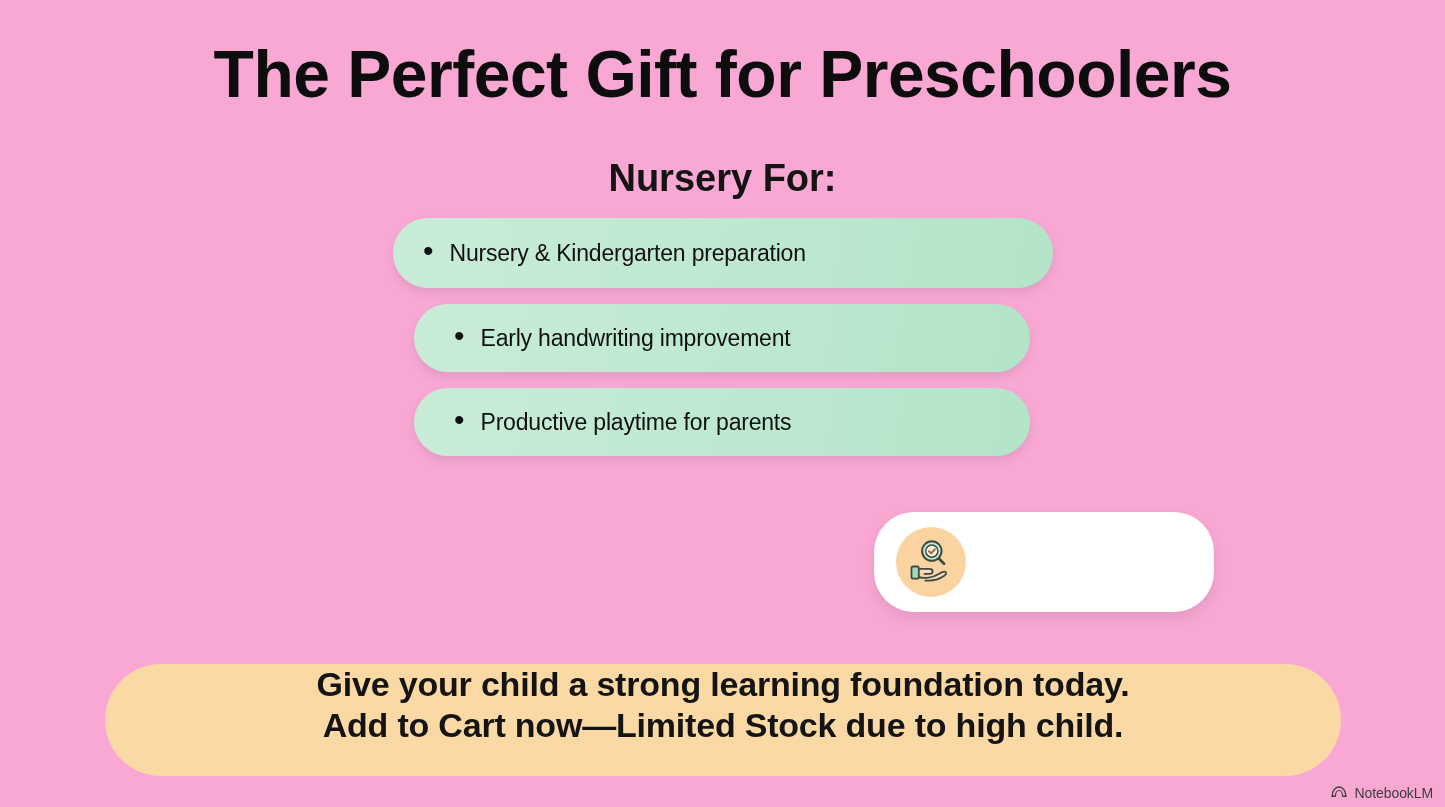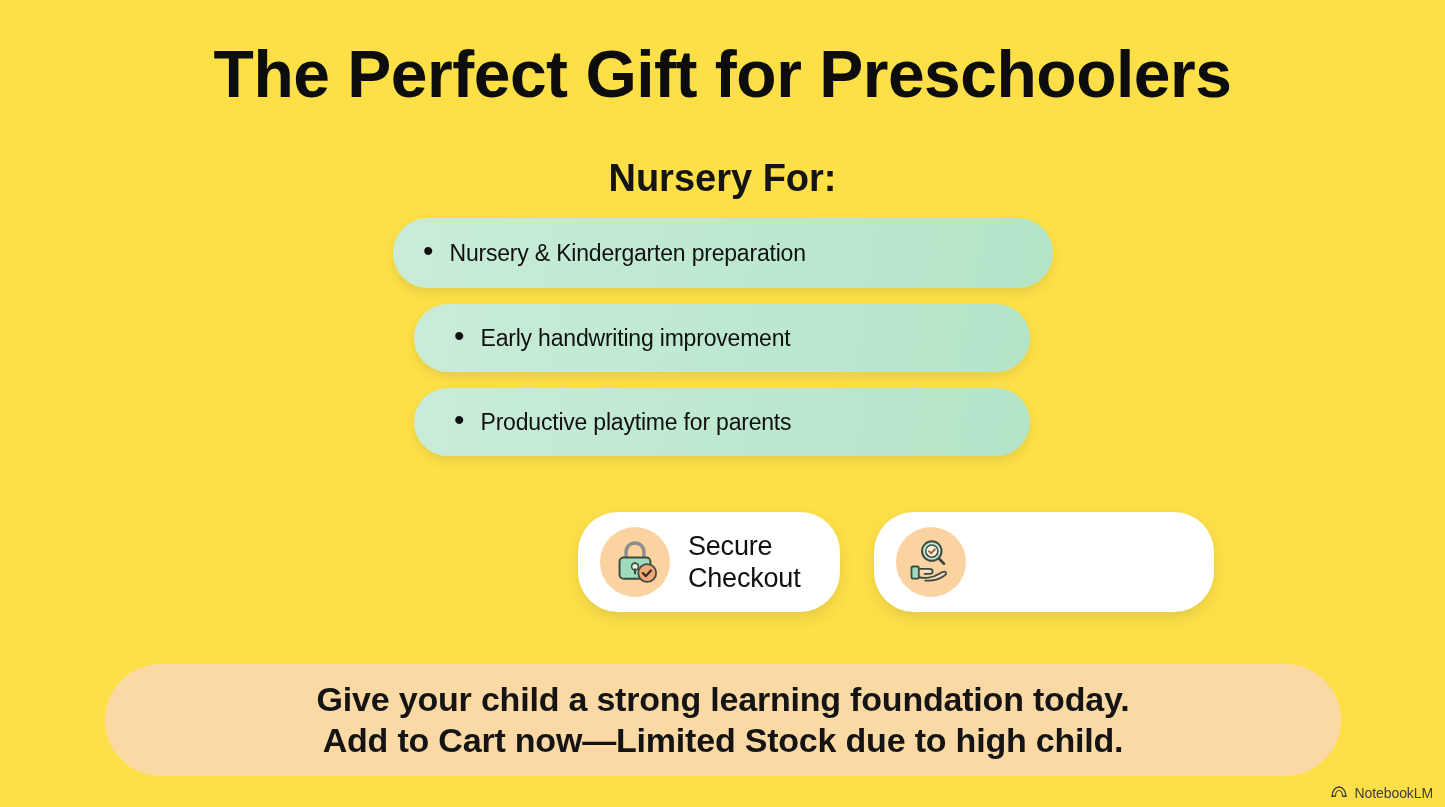--- a/index.html
+++ b/index.html
@@ -12,21 +12,21 @@
     background: #fdfdfc;
     font-family: "Liberation Sans", sans-serif;
     overflow: hidden;
     position: relative;
   }
 
   #slide {
     position: relative;
     width: 1445px;
     height: 807px;
-    background: #fde047;
+    background: #f9a8d4;
     text-decoration: underline;
   }
 
   
   .slide-title {
     position: absolute;
     top: 38px;
     left: 0;
     width: 1445px;
     text-align: center;
@@ -129,21 +129,20 @@
     position: absolute;
     left: 105px;
     top: 664px;
     width: 1236px;
     height: 112px;
     background: #fbd9a5;
     border-radius: 56px;
     display: flex;
     flex-direction: column;
     align-items: center;
-    justify-content: center;
   }
   .cta-line {
     font-size: 34px;
     font-weight: 700;
     color: #141414;
     line-height: 1.22;
     text-align: center;
     letter-spacing: -0.2px;
   }
 
@@ -178,38 +177,20 @@
     <span class="pill-text">Early handwriting improvement</span>
   </div>
   <div class="pill" id="pill-2">
     <span class="pill-bullet">•</span>
     <span class="pill-text">Productive playtime for parents</span>
   </div>
 
   <div class="badges">
 
 
-    <div class="badge" id="badge-1">
-      <div class="badge-icon-wrap">
-        <span>
-          <svg width="52" height="52" viewBox="0 0 64 64" fill="none">
-            <path d="M21 30V22a11 11 0 0 1 22 0v8" stroke="#8d8d8d" stroke-width="4.2" stroke-linecap="round"></path>
-            <rect x="13" y="29" width="38" height="26" rx="5" fill="#9fdcbe" stroke="#3f4a3f" stroke-width="2.4"></rect>
-            <circle cx="32" cy="40" r="4.2" fill="#e9f7ef" stroke="#3f4a3f" stroke-width="2"></circle>
-            <path d="M32 43.5v5" stroke="#3f4a3f" stroke-width="2.6" stroke-linecap="round"></path>
-            <circle cx="47" cy="48" r="11" fill="#f0a878" stroke="#3f4a3f" stroke-width="2.2"></circle>
-            <path d="M41.8 48.2l3.6 3.6 6.2-7" stroke="#3f2f28" stroke-width="2.8" stroke-linecap="round" stroke-linejoin="round"></path>
-          </svg>
-        </span>
-      </div>
-      <div class="badge-label">
-        <span>Secure</span>
-        <span class="l2">Checkout</span>
-      </div>
-    </div>
 
     <div class="badge" id="badge-2">
       <div class="badge-icon-wrap">
         <span>
           <svg width="52" height="52" viewBox="0 0 64 64" fill="none">
             <circle cx="33" cy="21" r="12" fill="#bfe8d4" stroke="#3f4a3f" stroke-width="2.4"></circle>
             <circle cx="33" cy="21" r="7.5" fill="#f7f2e6" stroke="#3f4a3f" stroke-width="1.8"></circle>
             <path d="M29.6 21.2l2.6 2.6 4.6-5" stroke="#b0622e" stroke-width="2.4" stroke-linecap="round" stroke-linejoin="round"></path>
             <path d="M42 30.5l6 6" stroke="#3f4a3f" stroke-width="3.4" stroke-linecap="round"></path>
             <rect x="8" y="40" width="9" height="15" rx="2" fill="#9fdcbe" stroke="#3f4a3f" stroke-width="2.2"></rect>

